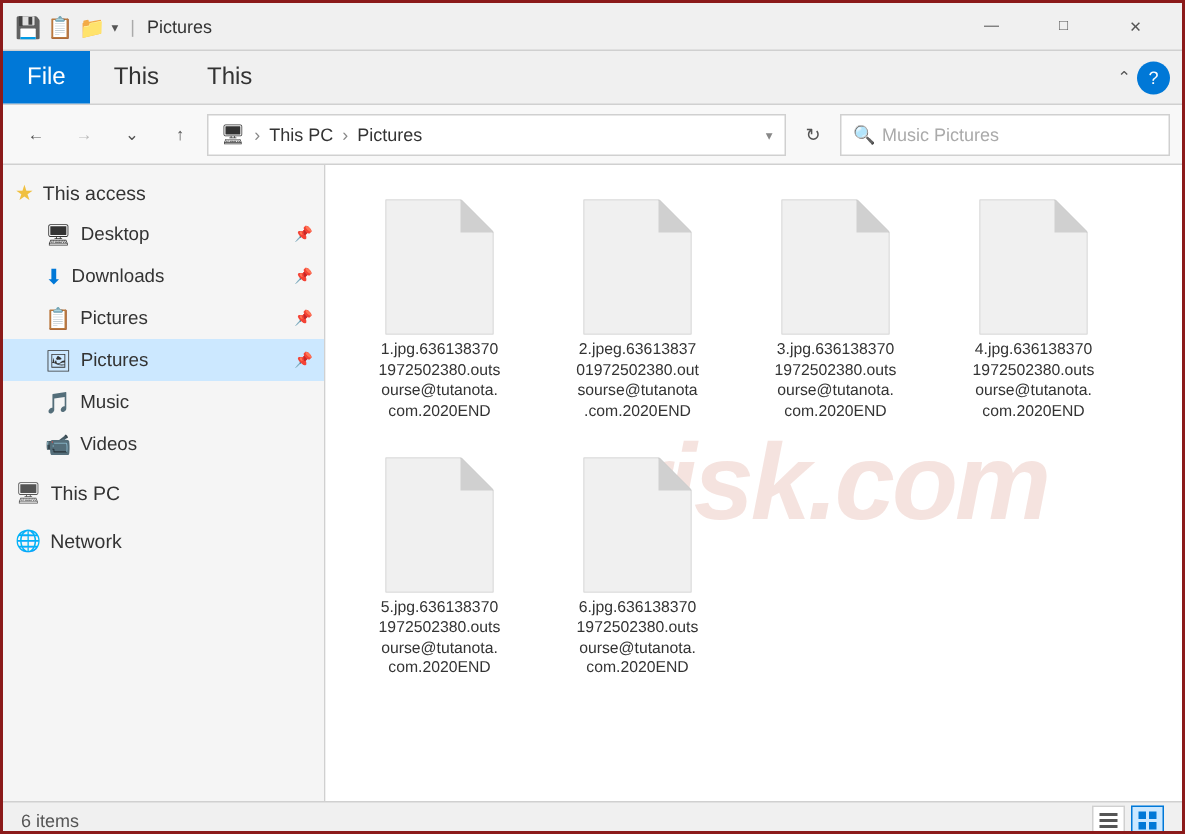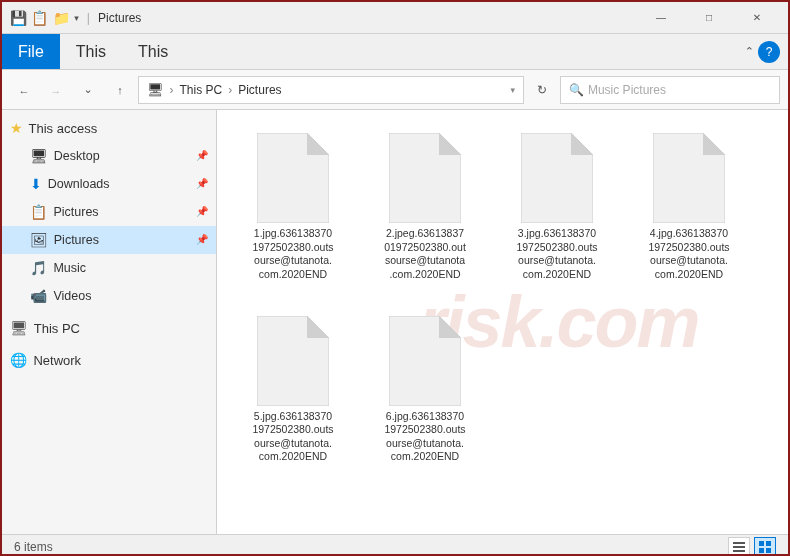--- a/index.html
+++ b/index.html
@@ -185,21 +185,21 @@
       pointer-events: none;
       z-index: 0;
       font-style: italic;
       letter-spacing: -2px;
     }
 
     
     .file-grid {
       display: grid;
       grid-template-columns: repeat(4, 120px);
-      gap: 20px 12px;
+      gap: 9px 12px;
       position: relative;
       z-index: 1;
     }
 
     .file-item {
       display: flex;
       flex-direction: column;
       align-items: center;
       padding: 6px;
       cursor: pointer;

